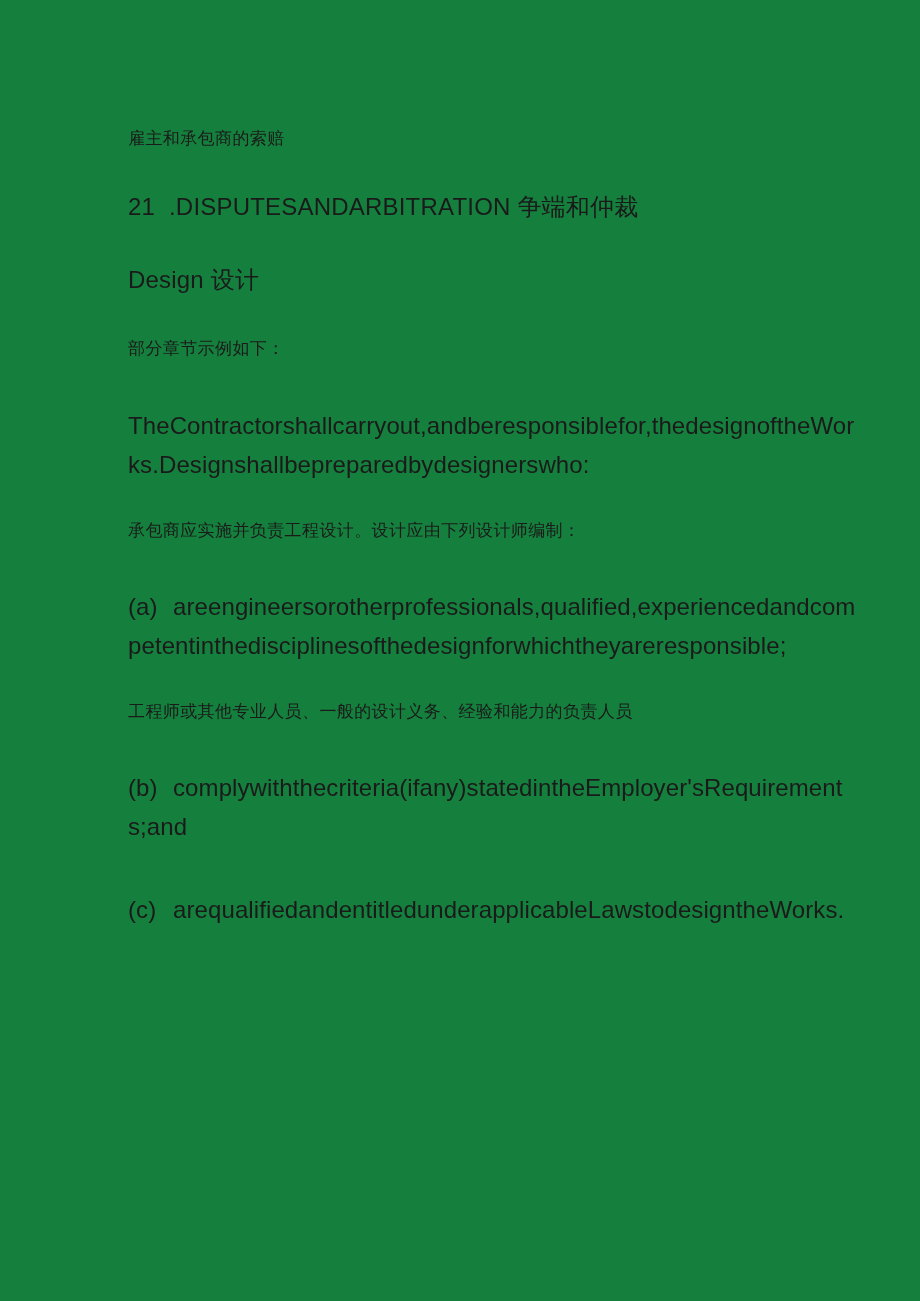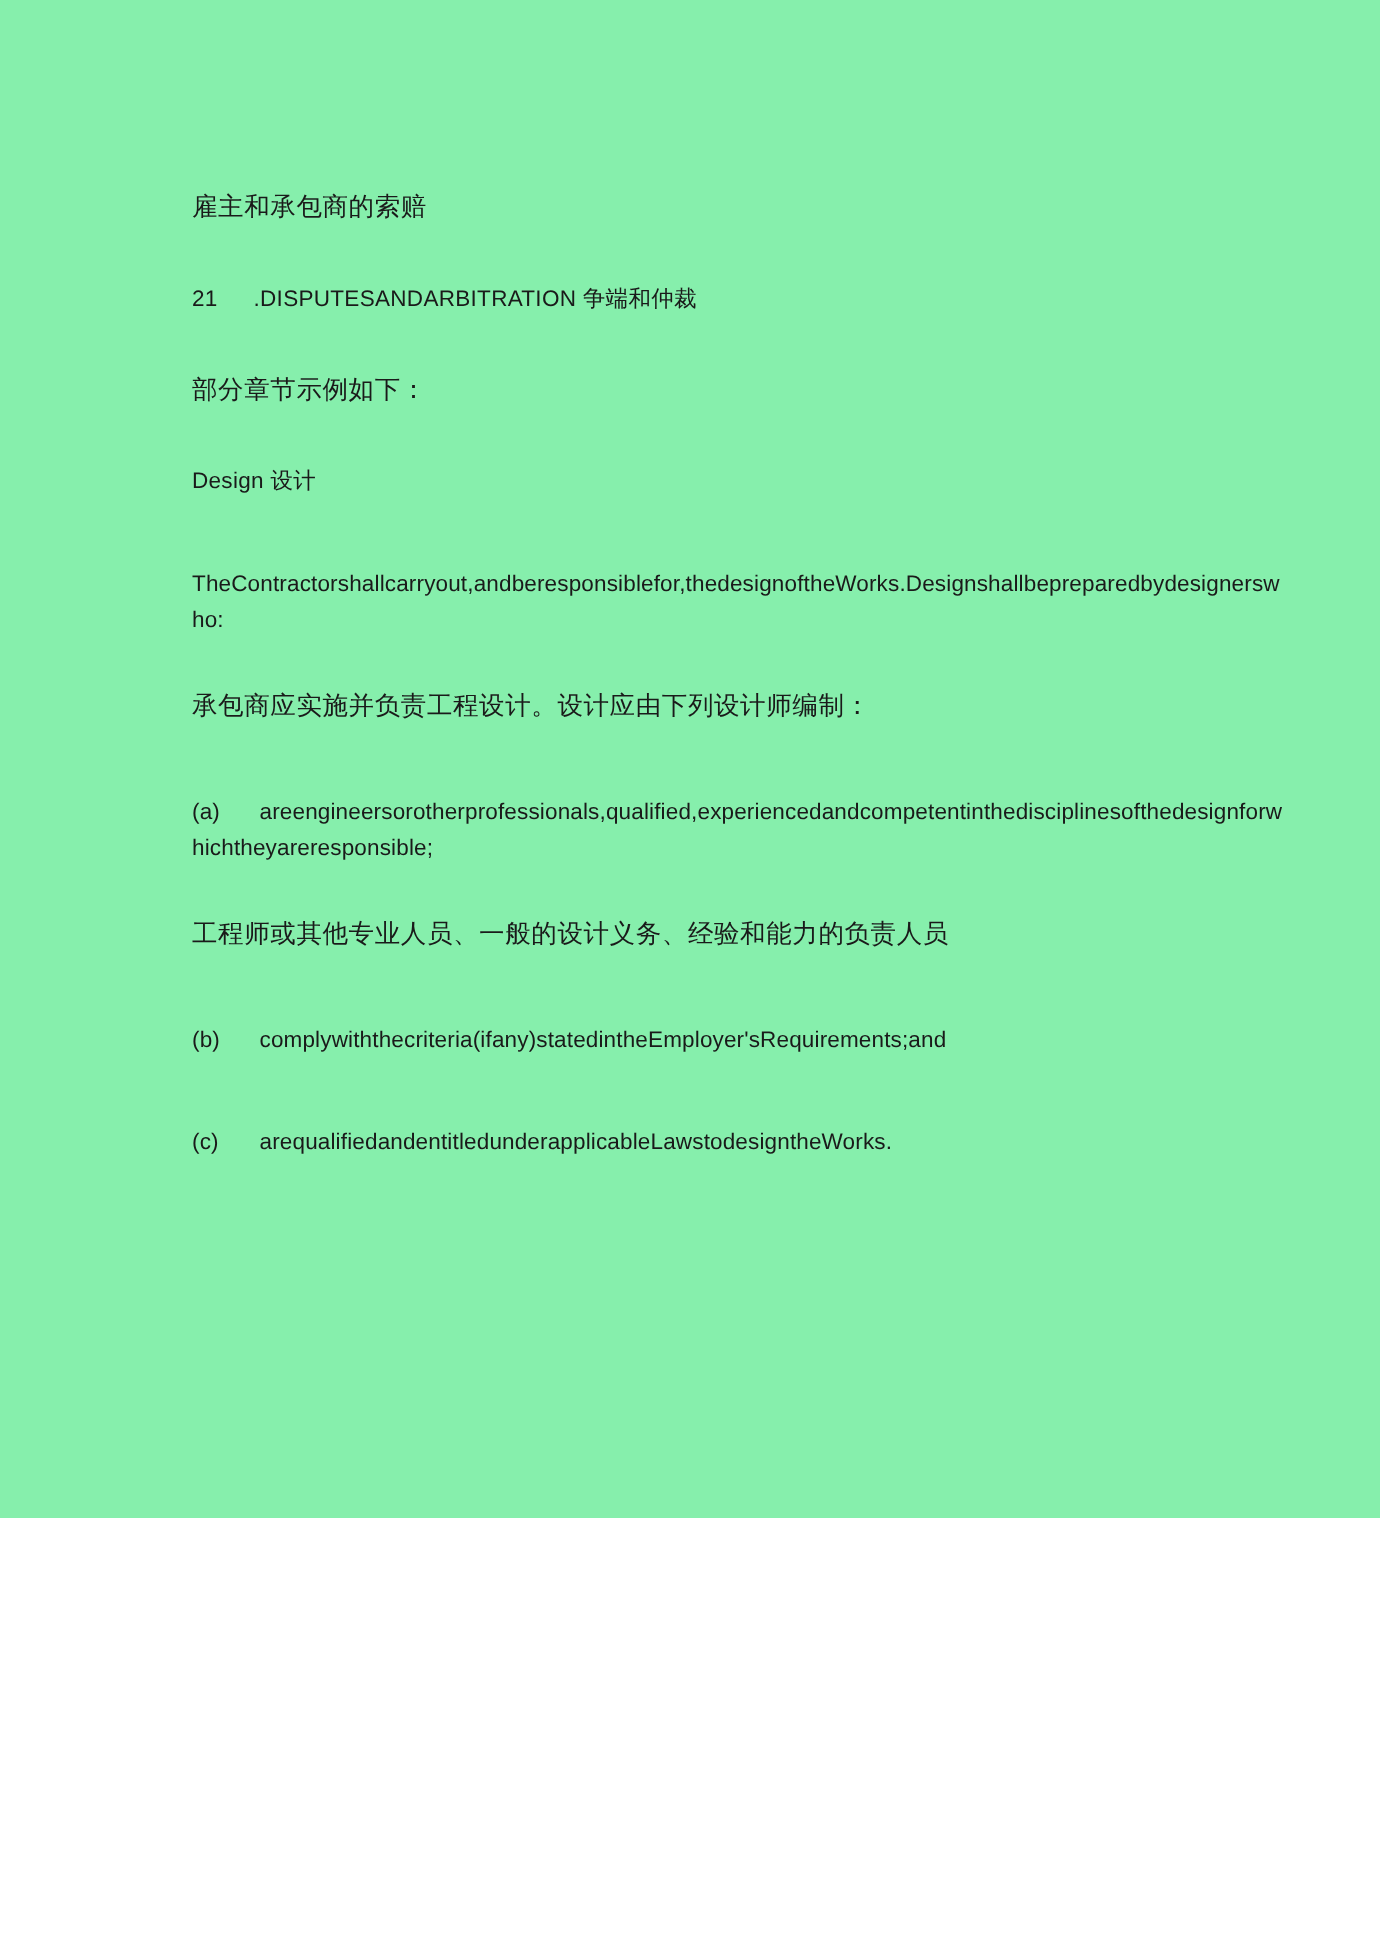--- a/index.html
+++ b/index.html
@@ -10,27 +10,27 @@
   body {
     width: 920px;
     height: 1301px;
     font-family: "Liberation Sans", "DejaVu Sans", sans-serif;
     color: #000000;
     -webkit-font-smoothing: antialiased;
   }
   .page {
     position: relative;
     width: 920px;
-    height: 1012px;
+    height: 1301px;
     box-sizing: border-box;
     padding: 0 62px 0 128px;
-    background: #86efac;
+    background: #15803d;
   }
   .block {
-    font-size: 15px;
+    font-size: 24px;
     line-height: 1.62;
     letter-spacing: 0.2px;
     color: #1a1a1a;
     word-break: break-all;
   }
   .spacer-top { height: 108px; }
   .gap-normal { margin-top: 35px; }
   .gap-small { margin-top: 32px; }
   .gap-large { margin-top: 120px; }
   .gap-xlarge { margin-top: 122px; }
@@ -58,23 +58,23 @@
 <div class="page">
 
   <div class="spacer-top"></div>
 
   <p class="block cjk">雇主和承包商的索赔</p>
 
   <p class="block gap-normal">
     <span class="label-col">21</span><span>.DISPUTESANDARBITRATION 争端和仲裁</span>
   </p>
 
+  <p class="block gap-normal">Design 设计</p>
+
   <p class="block cjk gap-normal">部分章节示例如下：</p>
-
-  <p class="block gap-normal">Design 设计</p>
 
 
   <p class="block gap-normal latin-dense">TheContractorshallcarryout,andberesponsiblefor,thedesignoftheWorks.Designshallbepreparedbydesignerswho:</p>
 
   <p class="block cjk gap-small">承包商应实施并负责工程设计。设计应由下列设计师编制：</p>
 
   <p class="block gap-large latin-dense">
     <span class="label-col-wide">(a)</span><span>areengineersorotherprofessionals,qualified,experiencedandcompetentinthedisciplinesofthedesignforwhichtheyareresponsible;</span>
   </p>
 

